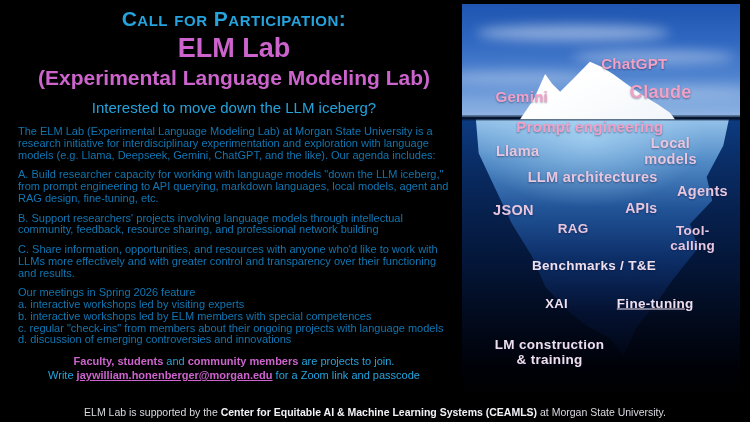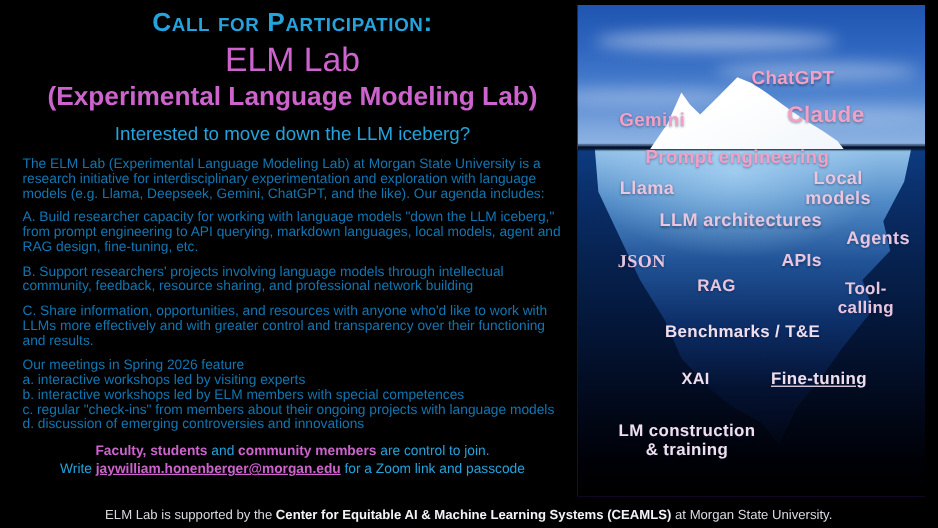--- a/index.html
+++ b/index.html
@@ -15,21 +15,21 @@
   body{
     width:750px;height:422px;background:#000;overflow:hidden;position:relative;
     font-family:"Liberation Sans", sans-serif;
   }
   .slide{position:absolute;inset:0;}
 
   
   .left{position:absolute;left:0;top:0;width:462px;padding:7px 12px 0 18px;box-sizing:border-box;}
   .header{text-align:center;}
   .kicker{font-variant:small-caps;font-weight:bold;font-size:21px;letter-spacing:.5px;color:var(--bright-blue);}
-  .title-pink{font-size:27px;font-weight:normal;color:var(--pink);margin-top:2px;}
+  .title-pink{font-size:27px;font-weight:bold;color:var(--pink);margin-top:2px;}
   .subtitle-pink{font-size:21px;font-weight:bold;color:var(--pink);margin-top:2px;}
   .question{font-size:15px;color:var(--bright-blue);margin-top:9px;}
   .body-text{margin-top:10px;color:var(--body-blue);}
   .body-text p{font-size:11px;line-height:1.07;margin:0 0 8px 0;}
   .meeting-list p{margin:0;}
   .invite{text-align:center;margin-top:9px;font-size:11px;line-height:1.25;}
   .invite .pk{color:var(--pink);font-weight:bold;}
   .invite .bl{color:var(--bright-blue);}
   .invite a{color:var(--pink);font-weight:bold;text-decoration:underline;cursor:pointer;}
 
@@ -81,21 +81,21 @@
       <div class="meeting-list">
         <p>Our meetings in Spring 2026 feature</p>
         <p>a. interactive workshops led by visiting experts</p>
         <p>b. interactive workshops led by ELM members with special competences</p>
         <p>c. regular "check-ins" from members about their ongoing projects with language models</p>
         <p>d. discussion of emerging controversies and innovations</p>
       </div>
     </div>
 
     <div class="invite">
-      <div><span class="pk">Faculty, students</span><span class="bl"> and </span><span class="pk">community members</span><span class="bl"> are control to join.</span></div>
+      <div><span class="pk">Faculty, students</span><span class="bl"> and </span><span class="pk">community members</span><span class="bl"> are projects to join.</span></div>
       <div><span class="bl">Write </span><a>jaywilliam.honenberger@morgan.edu</a><span class="bl"> for a Zoom link and passcode</span></div>
     </div>
   </div>
 
   <div class="iceberg-panel">
     <div class="sky">
       <div class="cloud" style="left:5%;top:18%;width:70%;height:14%;"></div>
       <div class="cloud" style="left:40%;top:40%;width:58%;height:12%;opacity:.8;"></div>
       <div class="cloud" style="left:-10%;top:58%;width:60%;height:12%;opacity:.7;"></div>
       <div class="cloud" style="left:55%;top:72%;width:50%;height:10%;opacity:.6;"></div>
@@ -106,21 +106,21 @@
     <div class="berg-above"></div>
     <div style="position:absolute;inset:0;">
         <span class="berg-label zone-above" style="left: 62%; top: 15%; font-size: 15px;">ChatGPT</span>
         <span class="berg-label zone-above" style="left: 71.5%; top: 22.5%; font-size: 18px;">Claude</span>
         <span class="berg-label zone-above" style="left: 21.5%; top: 23.5%; font-size: 15px;">Gemini</span>
         <span class="berg-label zone-above" style="left: 46%; top: 31%; font-size: 15px;">Prompt engineering</span>
         <span class="berg-label zone-mid" style="left: 20%; top: 37.5%; font-size: 14.5px;">Llama</span>
         <span class="berg-label zone-mid" style="left: 75%; top: 37.5%; font-size: 14.5px;">Local models</span>
         <span class="berg-label zone-mid" style="left: 47%; top: 44%; font-size: 14.5px;">LLM architectures</span>
         <span class="berg-label zone-mid" style="left: 86.5%; top: 47.5%; font-size: 14.5px;">Agents</span>
-        <span class="berg-label zone-mid" style="left: 18.5%; top: 52.5%; font-size: 14.5px; font-family: Liberation Serif, serif;">JSON</span>
+        <span class="berg-label zone-mid" style="left: 18.5%; top: 52.5%; font-size: 14.5px;">JSON</span>
         <span class="berg-label zone-mid" style="left: 64.5%; top: 52%; font-size: 14px;">APIs</span>
         <span class="berg-label zone-mid" style="left: 40%; top: 57%; font-size: 13.5px;">RAG</span>
         <span class="berg-label zone-mid" style="left: 83%; top: 59.5%; font-size: 13.5px;">Tool-calling</span>
         <span class="berg-label zone-deep" style="left: 47.5%; top: 66.5%; font-size: 13.5px;">Benchmarks / T&amp;E</span>
         <span class="berg-label zone-deep" style="left: 34%; top: 76%; font-size: 13px;">XAI</span>
         <span class="berg-label zone-deep" style="left: 69.5%; top: 76%; font-size: 13.5px; text-decoration: underline;">Fine-tuning</span>
         <span class="berg-label zone-deep" style="left: 31.5%; top: 88.5%; font-size: 13.5px;">LM construction
 &amp; training</span>
       </div>
   </div>

